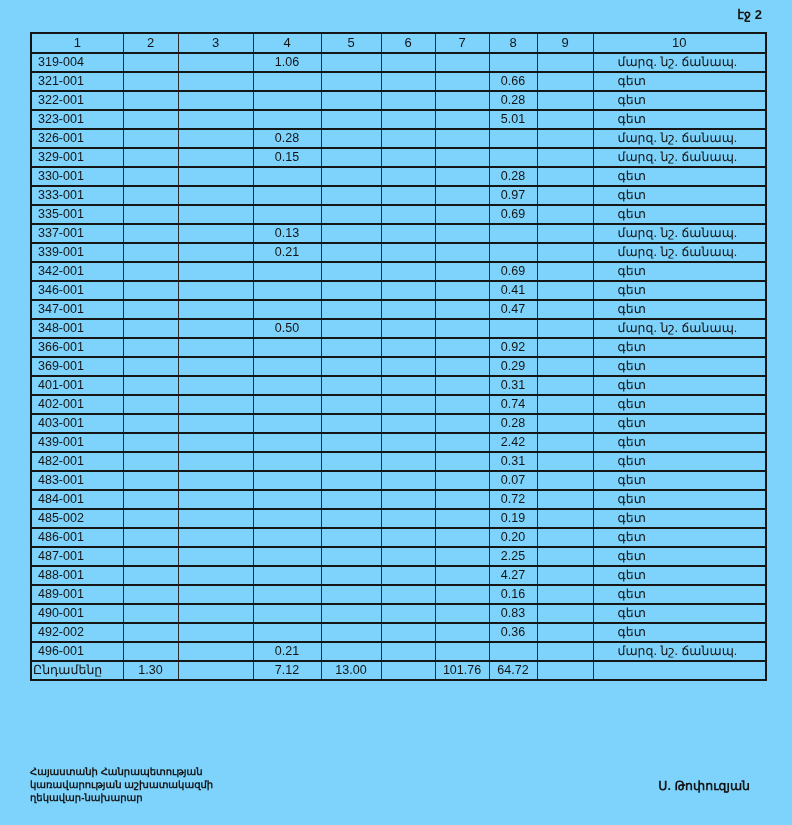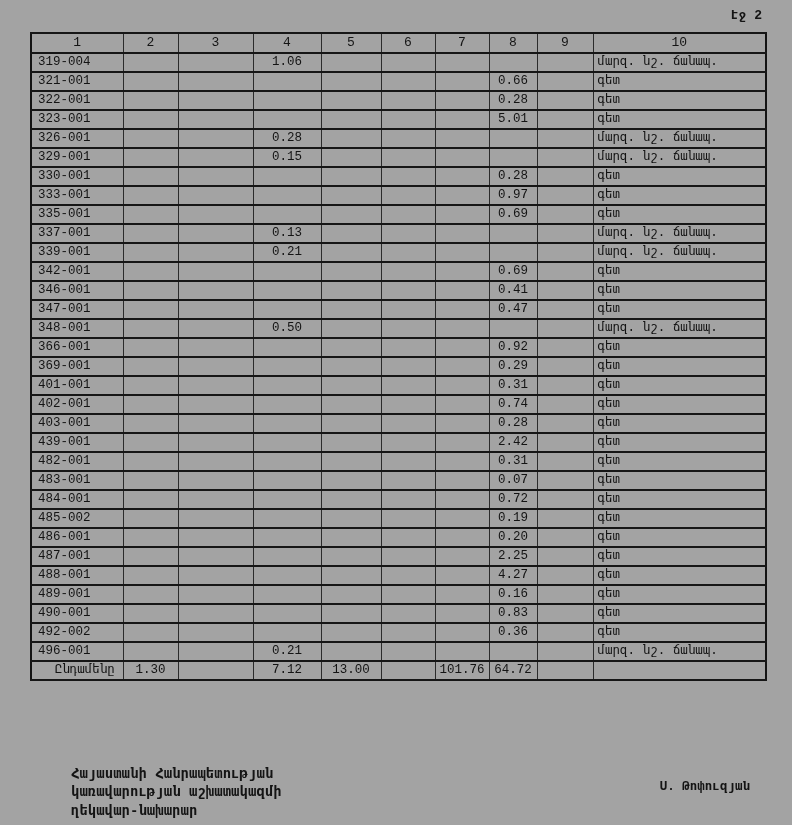--- a/index.html
+++ b/index.html
@@ -1,20 +1,20 @@
 <!DOCTYPE html>
 <html><head>
 <meta charset="utf-8">
 <style>
   html,body { margin:0; padding:0; background:#ffffff; }
   .page {
     position:relative;
     width:792px; height:825px;
-    background:#a3a3a3;
-    font-family:Liberation Mono, monospace;
+    background:#7dd3fc;
+    font-family:Liberation Sans, sans-serif;
     color:#141414;
     overflow:hidden;
   }
   .page-label {
     position:absolute; top:7px; right:30px;
     font-size:13px; font-weight:bold;
   }
   table.doc-table {
     position:absolute; left:30px; top:32px;
     width:735px;
@@ -32,29 +32,29 @@
     line-height:1.05;
     padding:1px 3px;
     height:15px;
     white-space:nowrap;
     overflow:hidden;
     text-align:center;
     vertical-align:middle;
   }
   .doc-table th { font-size:13px; height:16px; }
   .doc-table td.c1 { text-align:left; padding-left:6px; }
-  .doc-table td.c10 { text-align:left; padding-left:4px; }
+  .doc-table td.c10 { text-align:left; padding-left:24px; }
   .doc-table tr.totals td { border-top:2px solid #111; }
-  .doc-table tr.totals td.c1 { text-align:center; padding-left:18px; }
+  .doc-table tr.totals td.c1 { text-align:left; padding-left:1px; }
   .footer {
     position:absolute; left:30px; right:30px; top:765px;
     display:flex; justify-content:space-between; align-items:flex-start;
   }
   .footer-left {
-    font-weight:bold; font-size:14px; line-height:1.32;margin-left:41px;
+    font-weight:bold; font-size:10px; line-height:1.32;
   }
   .footer-right {
     font-weight:bold; font-size:12.5px; margin-top:13px; margin-right:12px;text-align:center;
   }
 </style>
 </head>
 <body>
 
 <div class="page">
 

